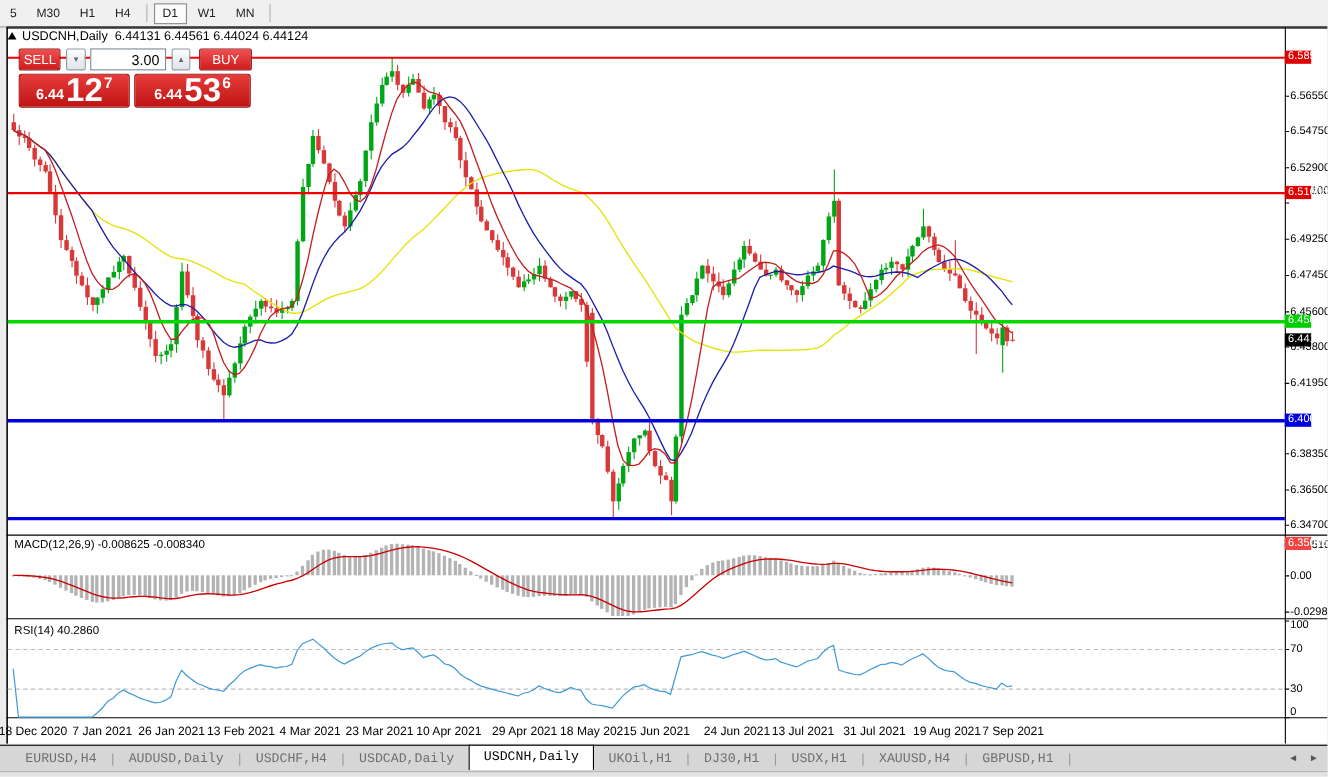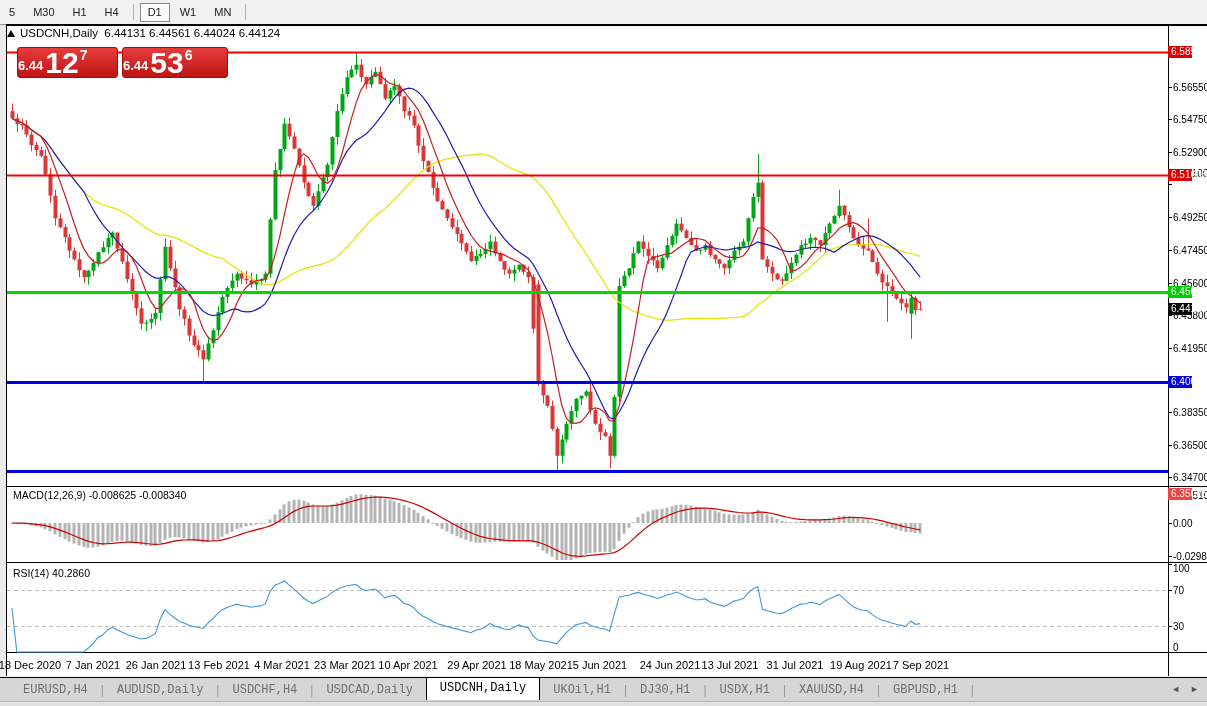--- a/index.html
+++ b/index.html
@@ -28,21 +28,21 @@
      font-family:inherit;cursor:pointer;}
   .tp-sell{width:42px;}
   .tp-buy{width:52px;margin-left:8px;}
   .tp-spin{width:19px;border:1px solid #8f9aa8;border-radius:2px;background:linear-gradient(#fdfdfd,#dfe3e8);
      font-size:7px;color:#56688a;padding:0;margin-left:5px;cursor:pointer;}
   .tp-vol{width:62px;margin-left:4px;border:1px solid #7d8a99;font-size:13px;text-align:right;
      padding:0 5px 0 0;font-family:inherit;color:#000;}
   .tp-spin + .tp-vol{margin-left:4px;}
   .tp-row2{display:flex;margin-top:3px;height:31px;}
   .tp-price{background:linear-gradient(#e63c3c,#c01414);border:1px solid #9c1010;border-radius:3px;
-     color:#fff;display:flex;align-items:flex-end;justify-content:flex-start;padding-bottom:1px;}
+     color:#fff;display:flex;align-items:flex-end;justify-content:center;padding-bottom:1px;}
   .tp-price.sell{width:99px;}
   .tp-price.buy{width:104px;margin-left:4px;}
   .tp-small{font-size:13px;font-weight:bold;margin:0 2px 3px 0;}
   .tp-big{font-size:30px;font-weight:bold;line-height:26px;}
   .tp-sup{font-size:14px;font-weight:bold;margin:0 0 13px 1px;}
   
   .tick-label{position:absolute;left:1173px;font-size:10px;color:#000;line-height:11px;z-index:4;white-space:nowrap;}
   .marker{position:absolute;left:1168px;width:24px;height:12px;font-size:10px;color:#fff;
           line-height:12px;padding-left:3px;box-sizing:border-box;z-index:5;white-space:nowrap;}
   .date-label{position:absolute;top:659px;font-size:11px;color:#000;z-index:4;white-space:nowrap;transform:translateX(-50%);}
@@ -695,20 +695,27 @@
         <line x1="1168" y1="626.5" x2="1172" y2="626.5" stroke="#000"></line>
         <line x1="1168" y1="652.5" x2="1172" y2="652.5" stroke="#000"></line>
       </g>
     </svg>
 
   <div id="symbol-line">
     <span class="tri"></span><span>USDCNH,Daily</span>&nbsp;&nbsp;<span>6.44131 6.44561 6.44024 6.44124</span>
   </div>
 
   <div id="trade-panel">
+    <div class="tp-row1">
+      <button class="tp-sell">SELL</button>
+      <button class="tp-spin"><span>▼</span></button>
+      <input class="tp-vol" value="3.00" style="">
+      <button class="tp-spin"><span>▲</span></button>
+      <button class="tp-buy">BUY</button>
+    </div>
     <div class="tp-row2">
       <div class="tp-price sell">
         <span class="tp-small">6.44</span>
         <span class="tp-big">12</span>
         <span class="tp-sup">7</span>
       </div>
       <div class="tp-price buy">
         <span class="tp-small">6.44</span>
         <span class="tp-big">53</span>
         <span class="tp-sup">6</span>

